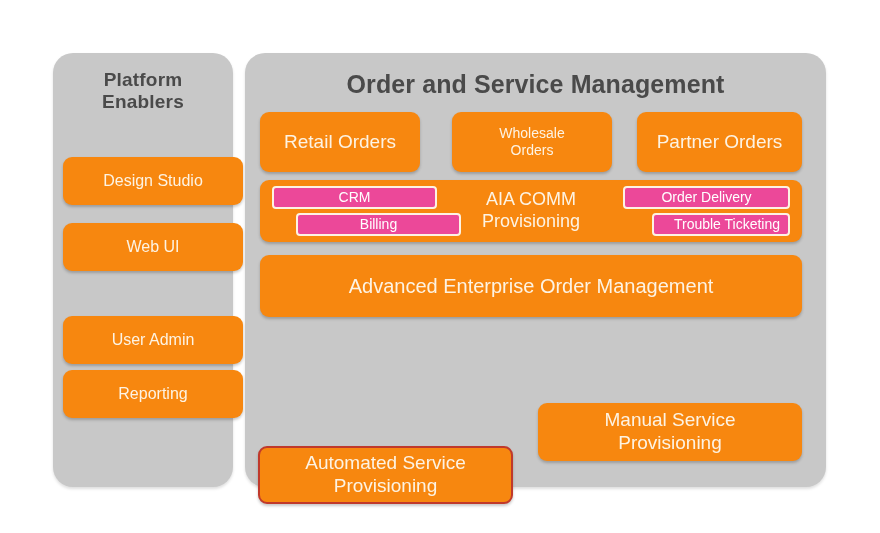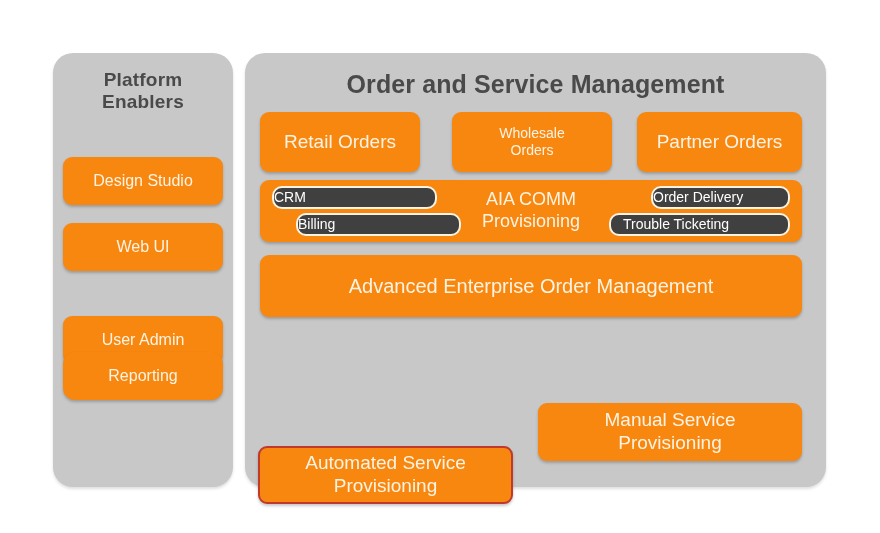--- a/index.html
+++ b/index.html
@@ -78,28 +78,28 @@
     box-sizing: border-box;
     user-select: none;
   }
   .obox.outlined {
     border: 2px solid #c0392b;
   }
 
   
   .side-btn {
     left: 63px;
-    width: 160px;
+    width: 180px;
     height: 48px;
     font-size: 16px;
   }
   #side-btn-0 { top: 157px; }
   #side-btn-1 { top: 223px; }
   #side-btn-2 { top: 291px; margin-top: 25px; }
-  #side-btn-3 { top: 352px; border-radius: 12px; }
+  #side-btn-3 { top: 370px; }
 
   
   #box-retail    { left: 260px; top: 112px; width: 160px; height: 60px; font-size: 19px; }
   #box-wholesale { left: 452px; top: 112px; width: 160px; height: 60px; font-size: 14px; }
   #box-partner   { left: 637px; top: 112px; width: 165px; height: 60px; font-size: 19px; }
 
   
   #band-aia {
     left: 260px;
     top: 180px;
@@ -114,36 +114,36 @@
     top: 50%;
     transform: translate(-50%, -50%);
     font-size: 18px;
     color: #fdf3e3;
     text-align: center;
     line-height: 1.22;
     white-space: nowrap;
   }
   .red-chip {
     position: absolute;
-    background: #404040;
+    background: #ec4899;
     border: 2px solid #fdf3e3;
-    border-radius: 10px;
+    border-radius: 4px;
     color: #ffffff;
     font-size: 14px;
     display: flex;
     align-items: center;
-    justify-content: flex-start;
+    justify-content: center;
     box-sizing: border-box;
     white-space: nowrap;
     user-select: none;
   }
   #chip-crm      { left: 12px;  top: 6px;  width: 165px; height: 23px; }
   #chip-billing  { left: 12px;  top: 33px; width: 165px; height: 23px; margin-left: 24px; }
-  #chip-delivery { right: 12px; top: 6px;  width: 139px; height: 23px; }
-  #chip-trouble  { right: 12px; top: 33px; width: 181px; height: 23px; padding-left: 12px; }
+  #chip-delivery { right: 12px; top: 6px;  width: 167px; height: 23px; }
+  #chip-trouble  { right: 12px; top: 33px; width: 138px; height: 23px; padding-left: 12px; }
 
   
   #box-aeom  { left: 260px; top: 255px; width: 542px; height: 62px; font-size: 20px; }
   #box-com   { left: 260px; top: 332px; width: 542px; height: 58px; font-size: 20px; }
 
   
   #box-auto   { left: 258px; top: 403px; width: 255px; height: 58px; font-size: 19px; margin-top: 43px; }
   #box-manual { left: 538px; top: 403px; width: 264px; height: 58px; font-size: 19px; }
 </style>
 </head>

